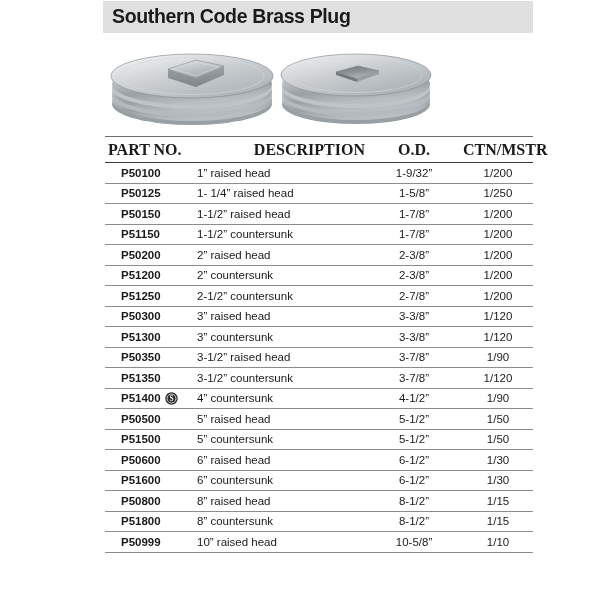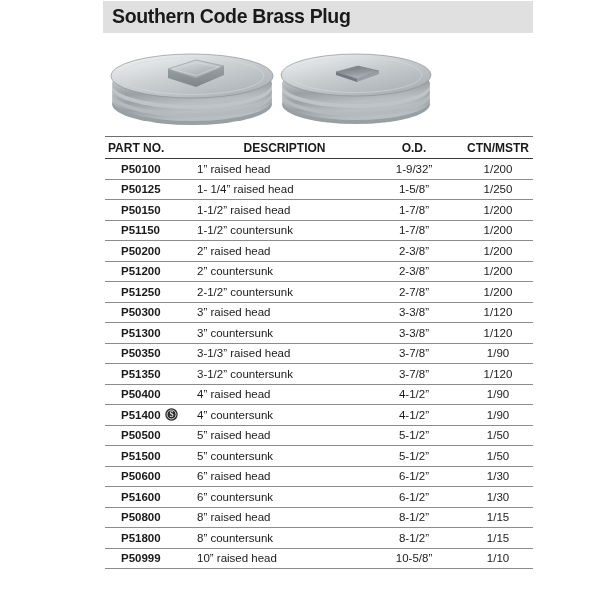--- a/index.html
+++ b/index.html
@@ -72,31 +72,31 @@
     table-layout: fixed;
   }
   table.spec col.c-part { width: 92px; }
   table.spec col.c-desc { width: 168px; }
   table.spec col.c-od   { width: 98px; }
   table.spec col.c-ctn  { width: 70px; }
 
   table.spec tr.head th {
     border-top: 1.6px solid #6e6e6e;
     border-bottom: 1.6px solid #3a3a3a;
-    font-family: Liberation Sans, sans-serif;
+    font-family: Liberation Serif, serif;
     font-weight: bold;
-    font-size: 12px;
+    font-size: 16px;
     color: #1a1a1a;
     padding: 4px 0 3px 0;
     height: 19px;
     box-sizing: border-box;
     white-space: nowrap;
   }
   table.spec tr.head th.h-part { text-align: left;   padding-left: 3px; }
-  table.spec tr.head th.h-desc { text-align: center;   padding-left: 7px; }
+  table.spec tr.head th.h-desc { text-align: right;   padding-left: 7px; }
   table.spec tr.head th.h-od   { }
   table.spec tr.head th.h-ctn  { text-align: center; }
 
   table.spec tbody td {
     border-bottom: 1.1px solid #8c8c8c;
     height: 19.5px;
     padding: 0;
     font-size: 11.5px;
     color: #1a1a1a;
     white-space: nowrap;
@@ -331,43 +331,33 @@
             <td class="t-desc">3” countersunk</td>
             <td class="t-od">3-3/8”</td>
             <td class="t-ctn">1/120</td>
           </tr>
           <tr>
             <td class="t-part">
               <span class="part-cell-inner">
                 <span>P50350</span>
               </span>
             </td>
-            <td class="t-desc">3-1/3” raised head</td>
+            <td class="t-desc">3-1/2” raised head</td>
             <td class="t-od">3-7/8”</td>
             <td class="t-ctn">1/90</td>
           </tr>
           <tr>
             <td class="t-part">
               <span class="part-cell-inner">
                 <span>P51350</span>
               </span>
             </td>
             <td class="t-desc">3-1/2” countersunk</td>
             <td class="t-od">3-7/8”</td>
             <td class="t-ctn">1/120</td>
-          </tr>
-          <tr>
-            <td class="t-part">
-              <span class="part-cell-inner">
-                <span>P50400</span>
-              </span>
-            </td>
-            <td class="t-desc">4” raised head</td>
-            <td class="t-od">4-1/2”</td>
-            <td class="t-ctn">1/90</td>
           </tr>
           <tr>
             <td class="t-part">
               <span class="part-cell-inner">
                 <span>P51400</span>
                 <span class="seal-badge"><svg width="13" height="13" viewBox="0 0 13 13">
                     <circle cx="6.5" cy="6.5" r="6.2" fill="#2b2b2b"></circle>
                     <circle cx="6.5" cy="6.5" r="4.5" fill="none" stroke="#e8e8e8" stroke-width="0.9"></circle>
                     <text x="6.5" y="9.3" text-anchor="middle" font-family="Liberation Serif, serif" font-size="7.5" font-weight="bold" fill="#f0f0f0">S</text>
                   </svg></span>

